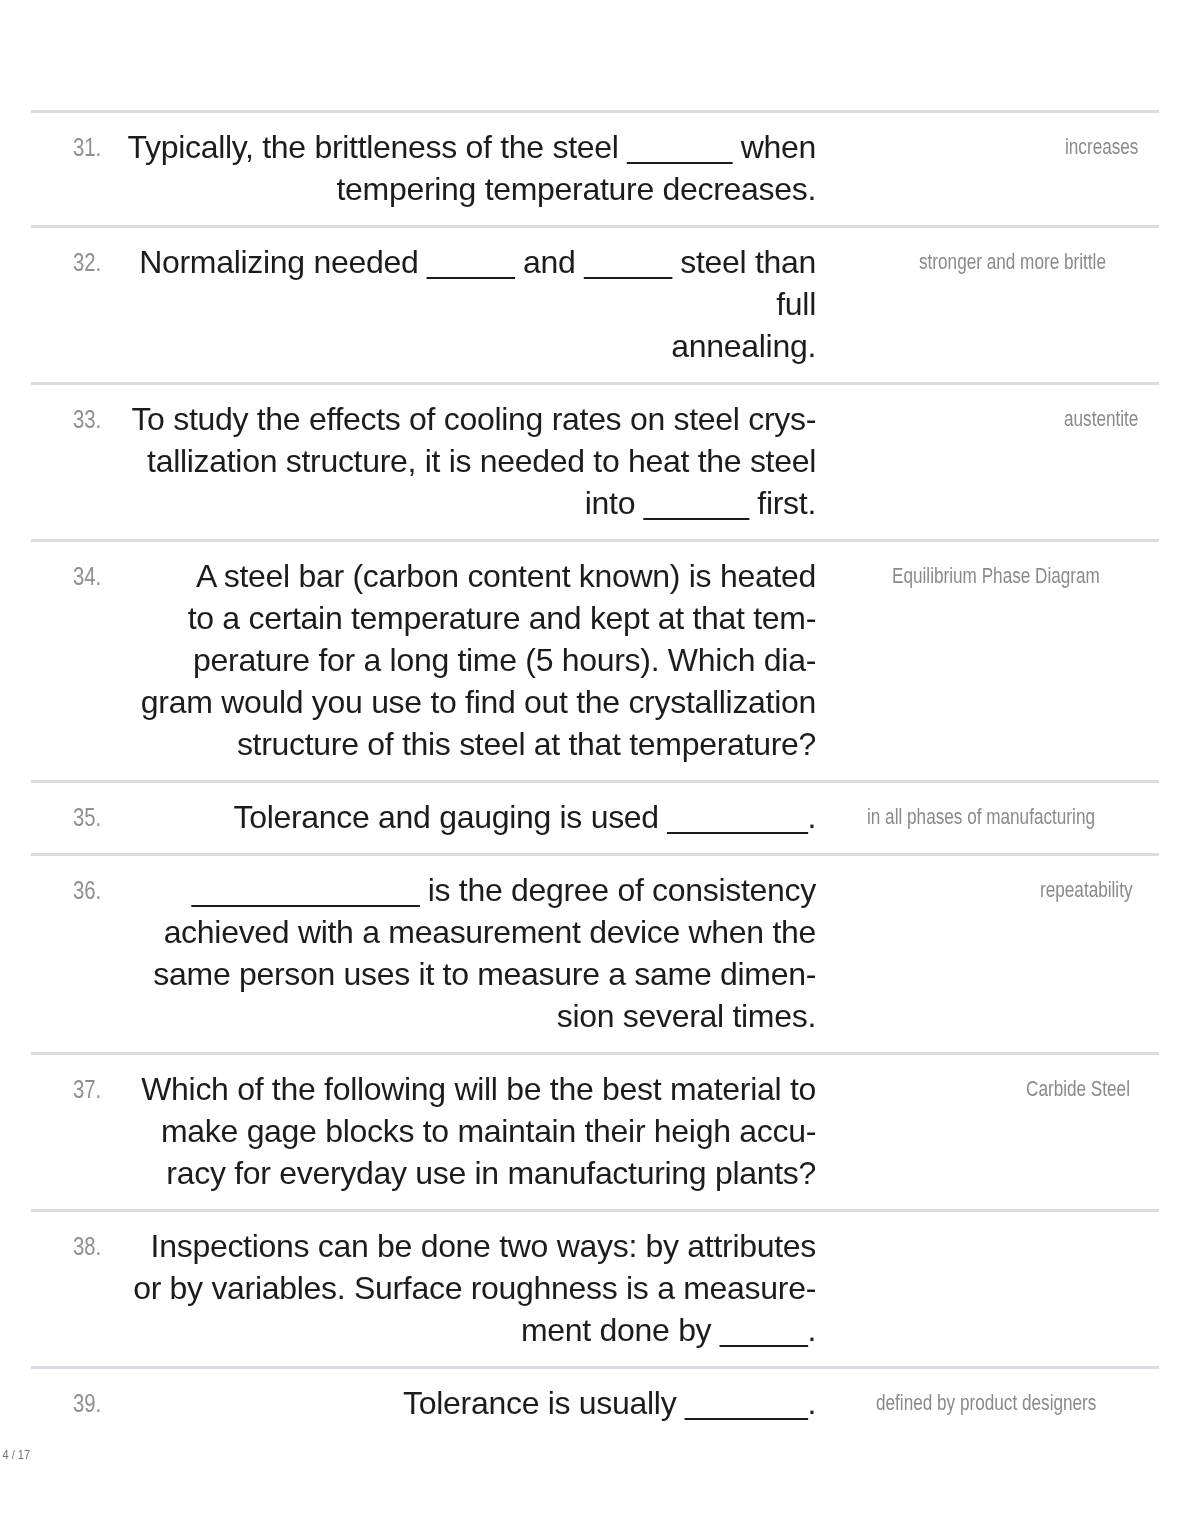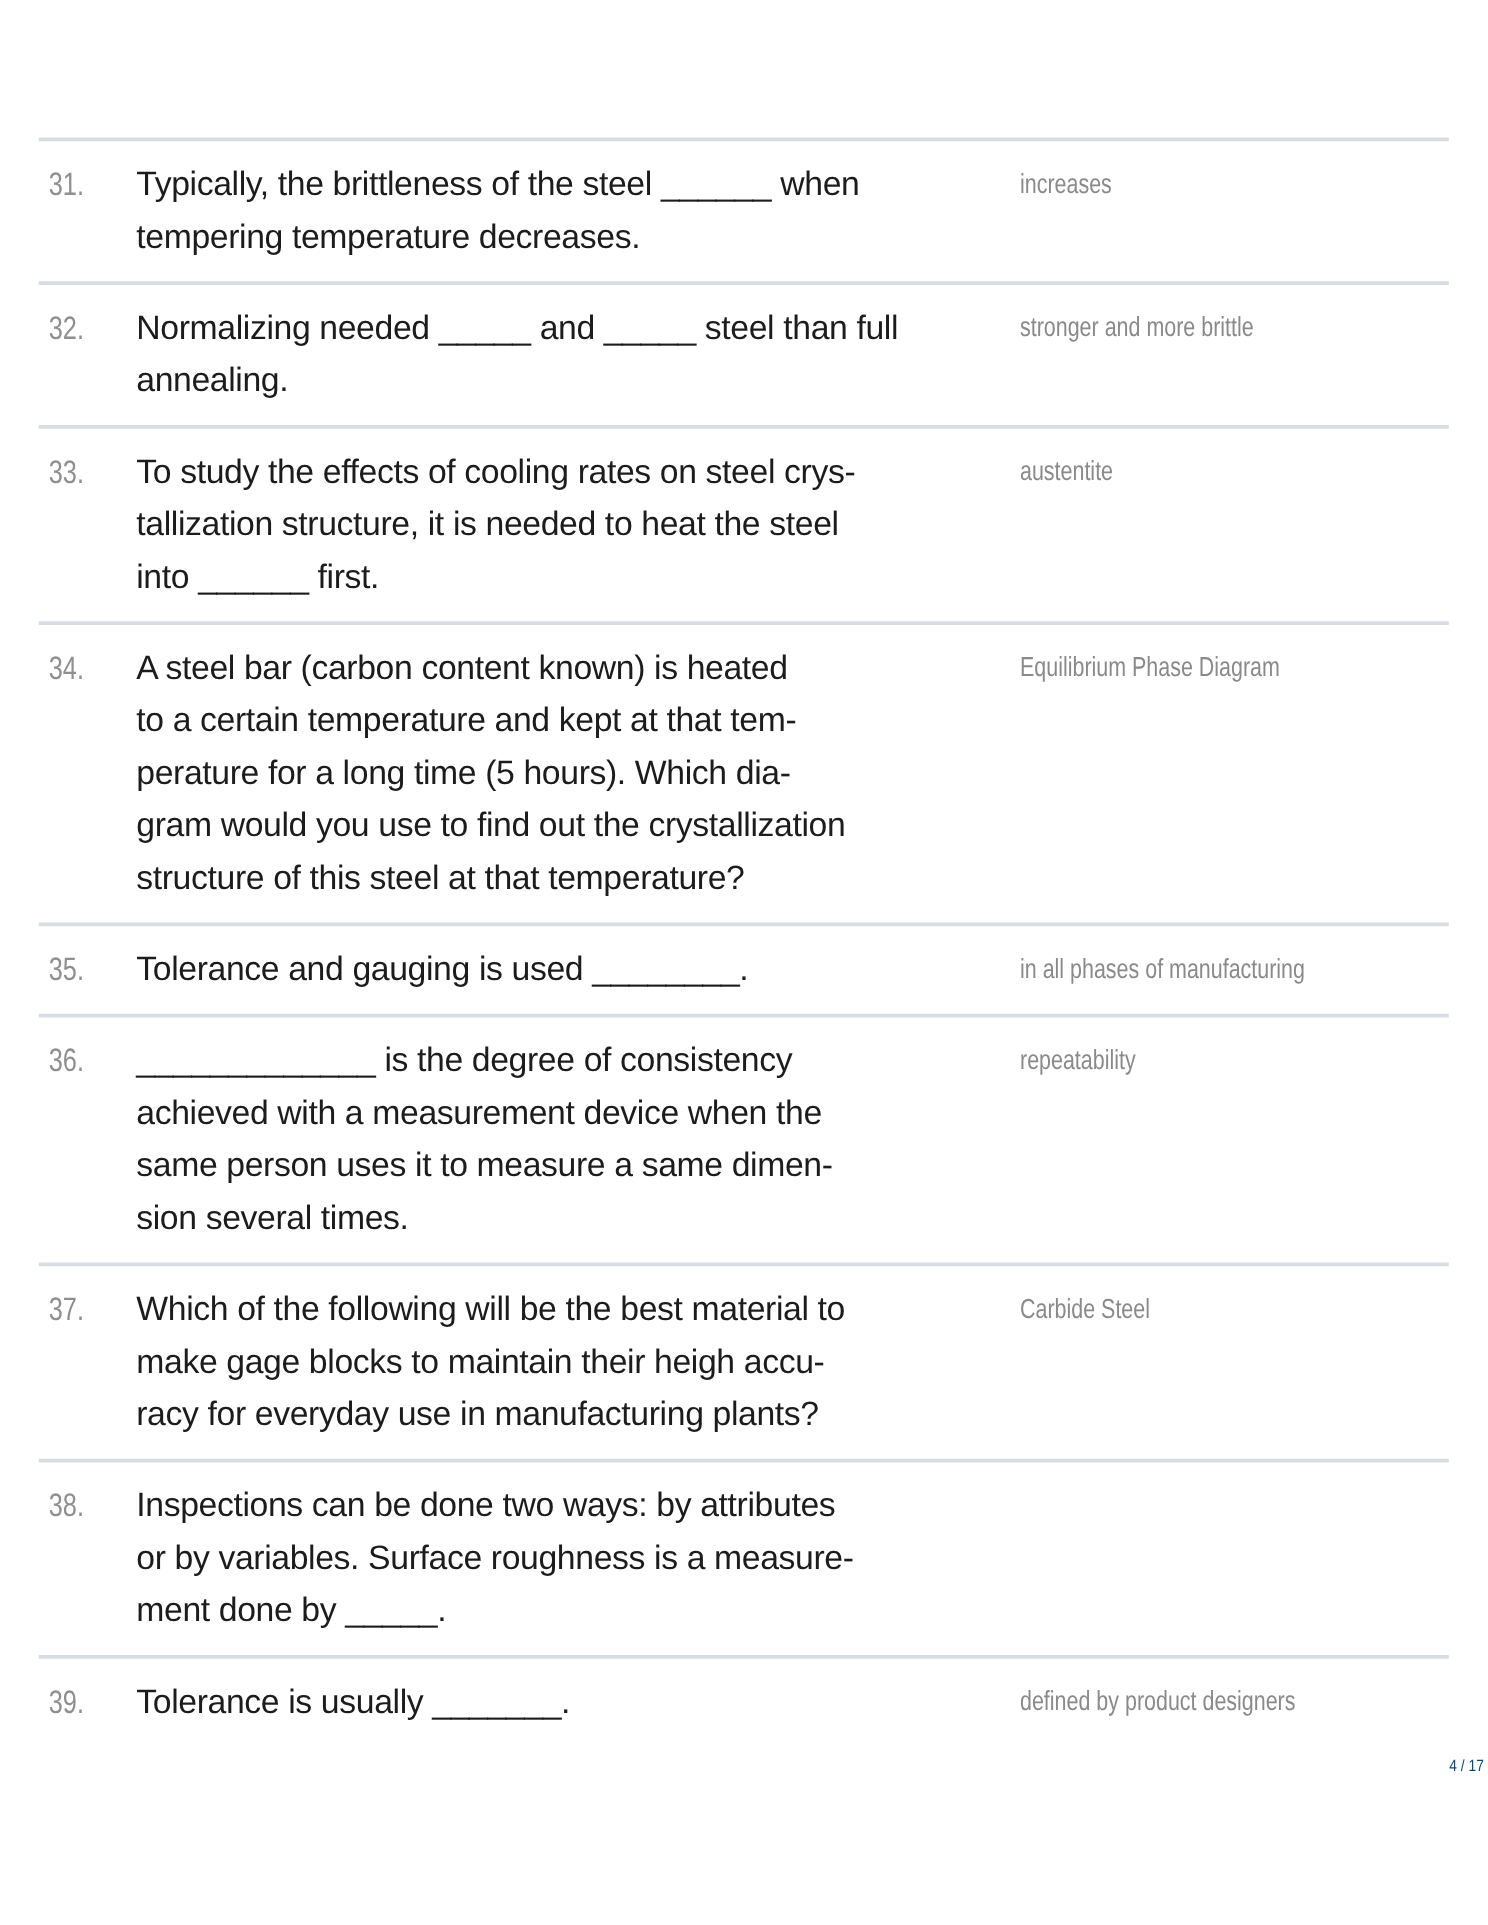--- a/index.html
+++ b/index.html
@@ -9,56 +9,57 @@
   }
   body {
     width: 1190px;
     height: 1540px;
     position: relative;
     font-family: "Liberation Sans", sans-serif;
     overflow: hidden;
   }
   .qa-list {
     margin: 110px 31px 0 31px;
+    text-align: right;
   }
   .qa-row {
     display: grid;
     grid-template-columns: 78px 1fr 343px;
     border-top: 3px solid #d8dce3;
     padding: 13px 0 15px 0;
   }
   .qa-number {
     color: #8f8f8f;
     font-size: 26px;
     line-height: 42px;
     padding-left: 8px;
   }
   .qa-question {
     color: #1c1c1c;
-    font-size: 27px;
+    font-size: 32px;
     line-height: 42px;
     letter-spacing: -0.3px;
     white-space: pre-line;
   }
   .qa-answer {
     color: #8a8a8a;
     font-size: 22px;
     line-height: 42px;
   }
   
   .cond {
     display: inline-block;
     transform: scaleX(0.78);
     transform-origin: 0 0;
     white-space: nowrap;
   }
   .page-footer {
     margin-top: 8px;
-    text-align: right;
-    color: #0c4a6e;
+    text-align: left;
+    color: #737373;
     font-size: 13px;
   }
   .page-footer .cond {
     transform: scaleX(0.85);
     transform-origin: center top;
   }
 </style>
 </head>
 <body>
 

